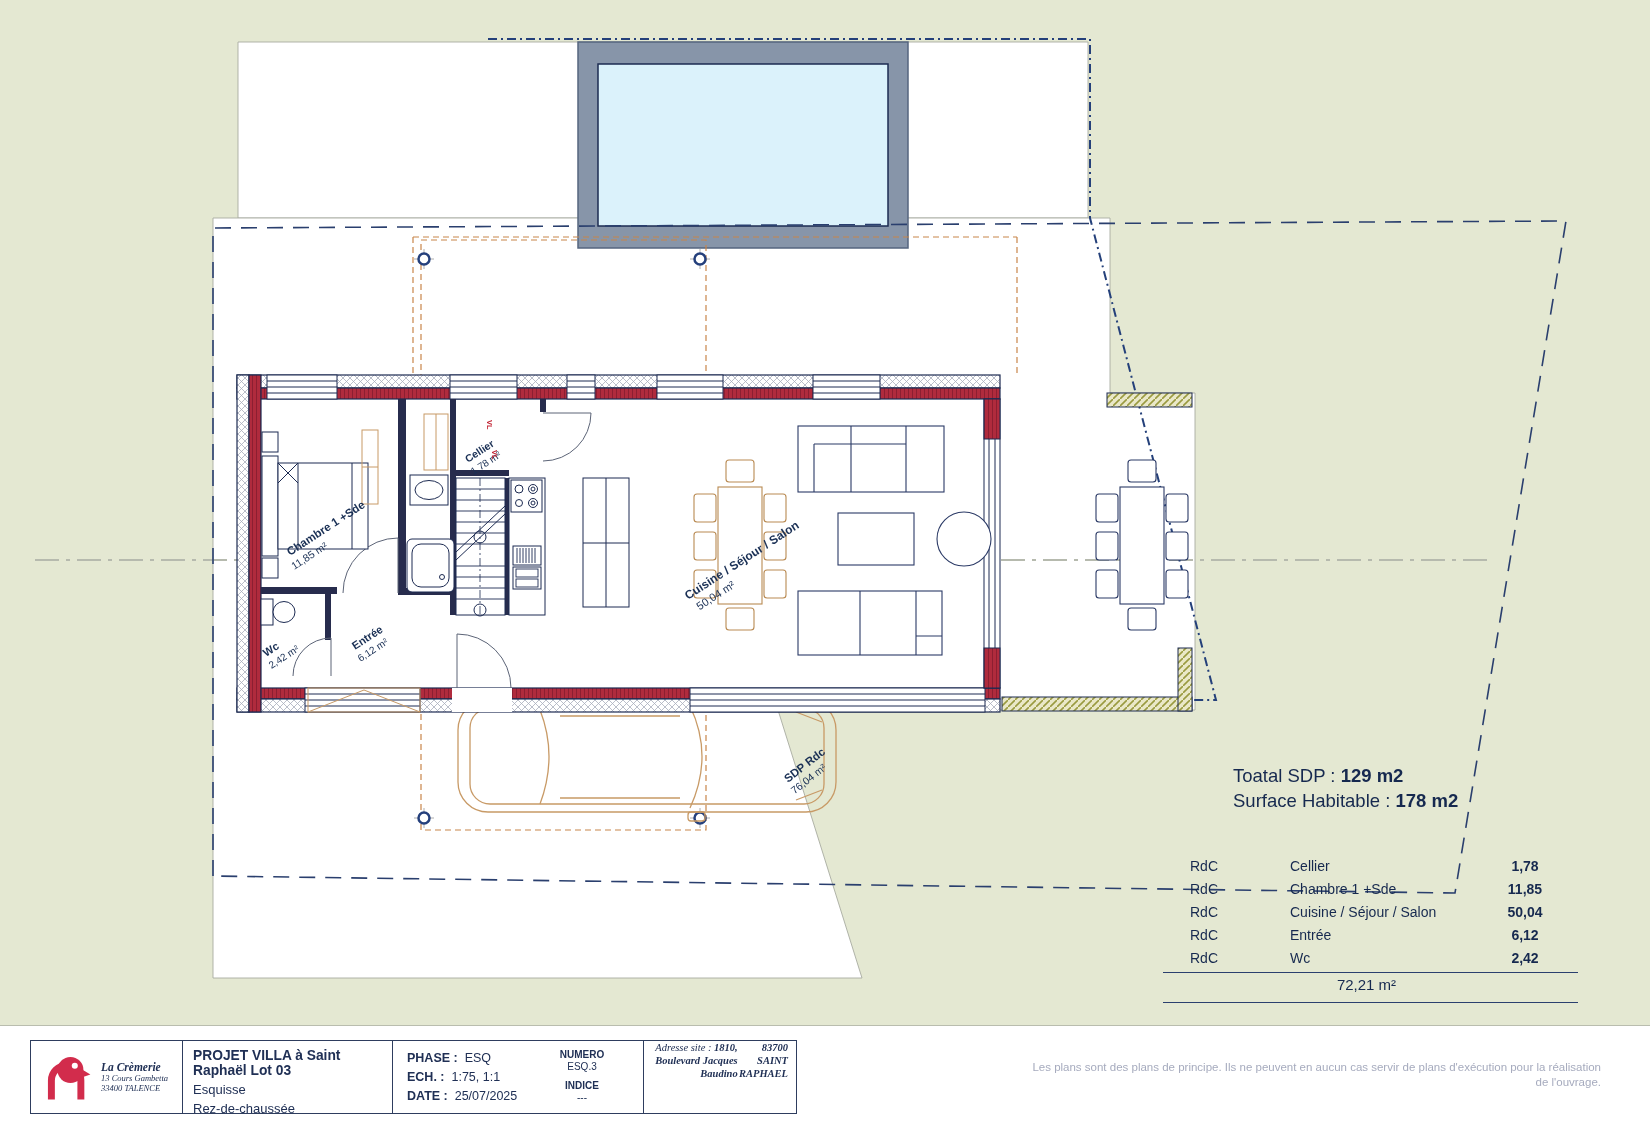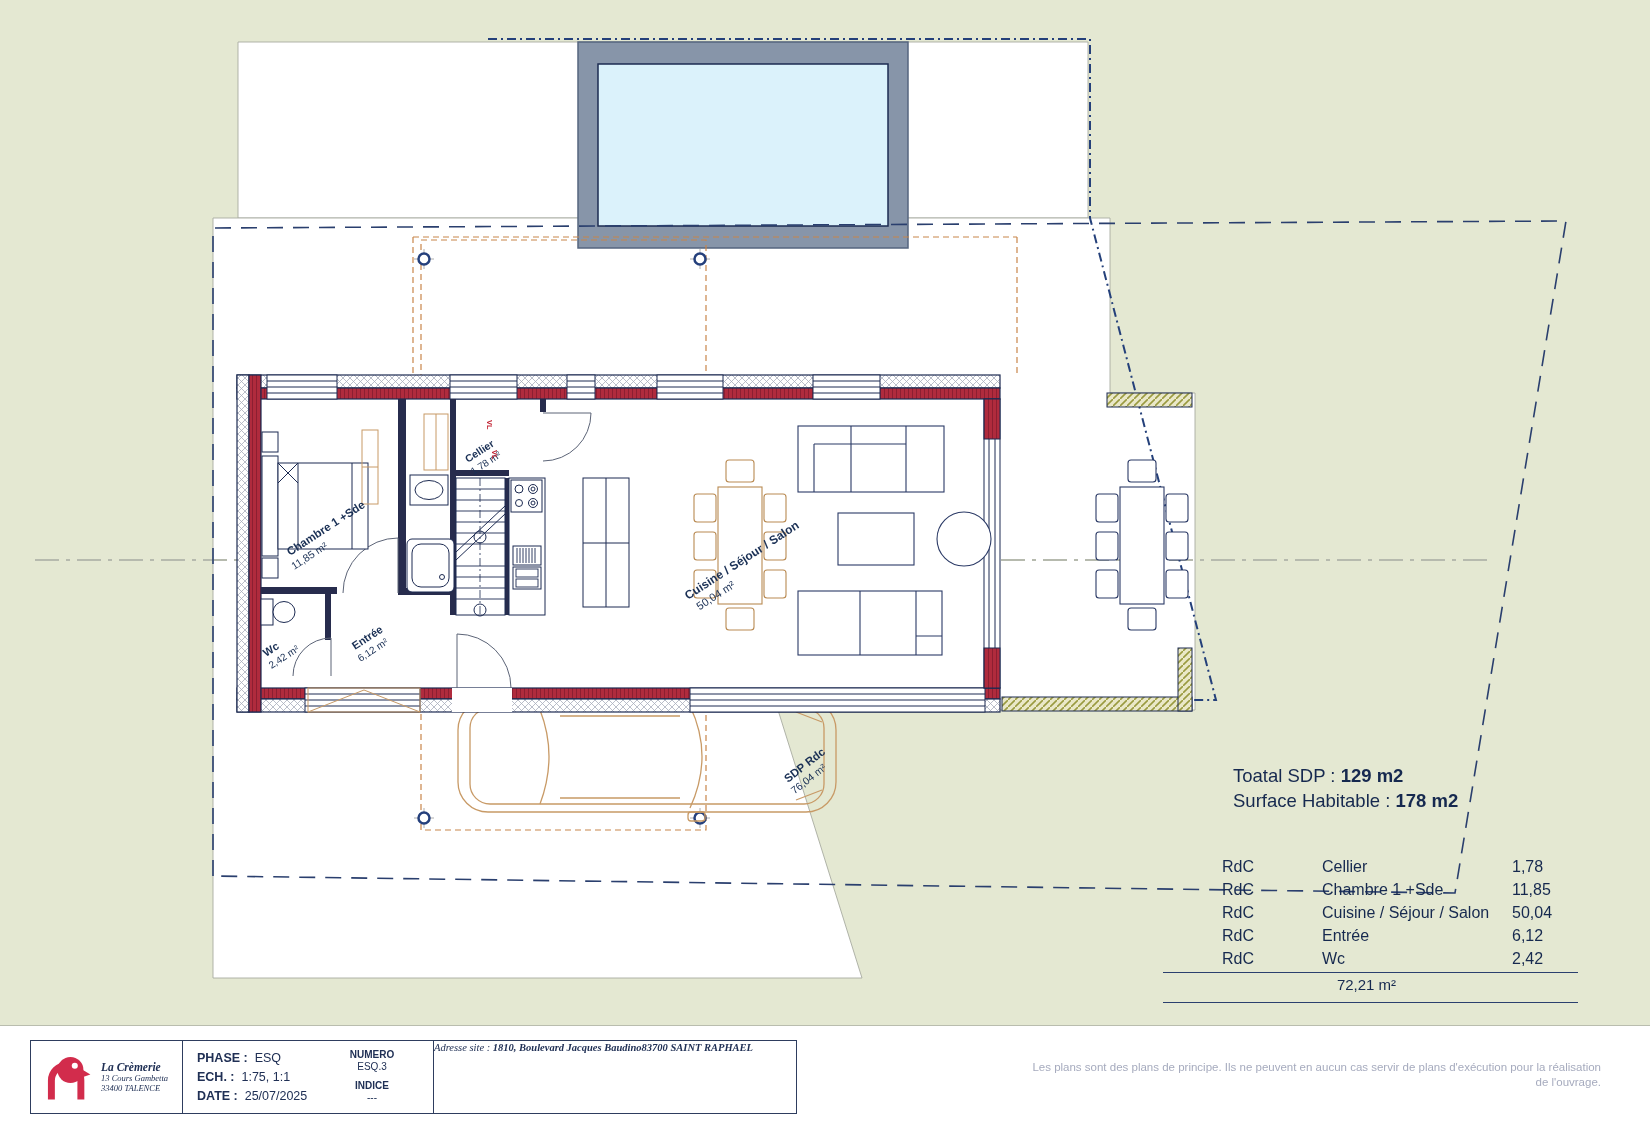--- a/index.html
+++ b/index.html
@@ -7,24 +7,24 @@
     width:1650px;height:1136px;position:relative;overflow:hidden;
     background:#ffffff;font-family:"Liberation Sans",sans-serif;
   }
   #drawing-area{position:absolute;left:0;top:0;}
   .abs{position:absolute;}
   
   #summary-totals{left:1233px;top:763px;font-size:18.5px;line-height:25px;color:#16294f;}
   #summary-totals b{font-weight:bold;}
   
   .sum-row{position:absolute;left:1190px;width:380px;height:20px;display:flex;
-    font-size:16px;color:#16294f;margin-left:32px;}
+    font-size:14px;color:#16294f;}
   .sum-row .lvl{width:100px;}
   .sum-row .room{flex:1;}
-  .sum-row .val{width:90px;text-align:left;}
+  .sum-row .val{width:90px;text-align:center;font-weight:bold;}
   .sum-rule{position:absolute;left:1163px;width:415px;border-top:1.4px solid #2a3f6e;height:0;}
   #summary-total-row{position:absolute;left:1163px;top:976px;width:407px;text-align:center;
     font-size:15px;color:#16294f;}
   
   #title-block{
     left:30px;top:1040px;width:765px;height:72px;background:#fff;
     border:1.7px solid #2e3d5e;display:flex;color:#203055;box-sizing:content-box;
   }
   .tb-cell{height:100%;box-sizing:border-box;}
   .tb-divider-r{border-right:1.2px solid #2e3d5e;}
@@ -376,20 +376,25 @@
       <circle cx="34" cy="24" r="15" fill="#d22c4c"></circle>
       <circle cx="39" cy="19" r="3.5" fill="#ffffff"></circle>
       <path d="M47,23 L57,29 L46,33 Z" fill="#d22c4c"></path>
     </svg>
     <div id="tb-company">
       <div class="co-name">La Crèmerie</div>
       <div class="co-addr">13 Cours Gambetta</div>
       <div class="co-addr">33400 TALENCE</div>
     </div>
   </div>
+  <div id="tb-title-cell" class="tb-cell tb-divider-r">
+    <div class="proj">PROJET VILLA à Saint Raphaël Lot 03</div>
+    <div class="sub">Esquisse</div>
+    <div class="sub">Rez-de-chaussée</div>
+  </div>
   <div id="tb-phase-cell" class="tb-cell">
     <div><b>PHASE :</b>&nbsp;&nbsp;<span>ESQ</span></div>
     <div><b>ECH. :</b>&nbsp;&nbsp;<span>1:75, 1:1</span></div>
     <div><b>DATE :</b>&nbsp;&nbsp;<span>25/07/2025</span></div>
   </div>
   <div id="tb-numero-cell" class="tb-cell tb-divider-r">
     <div class="lab">NUMERO</div>
     <div>ESQ.3</div>
     <div class="lab indice">INDICE</div>
     <div>---</div>

